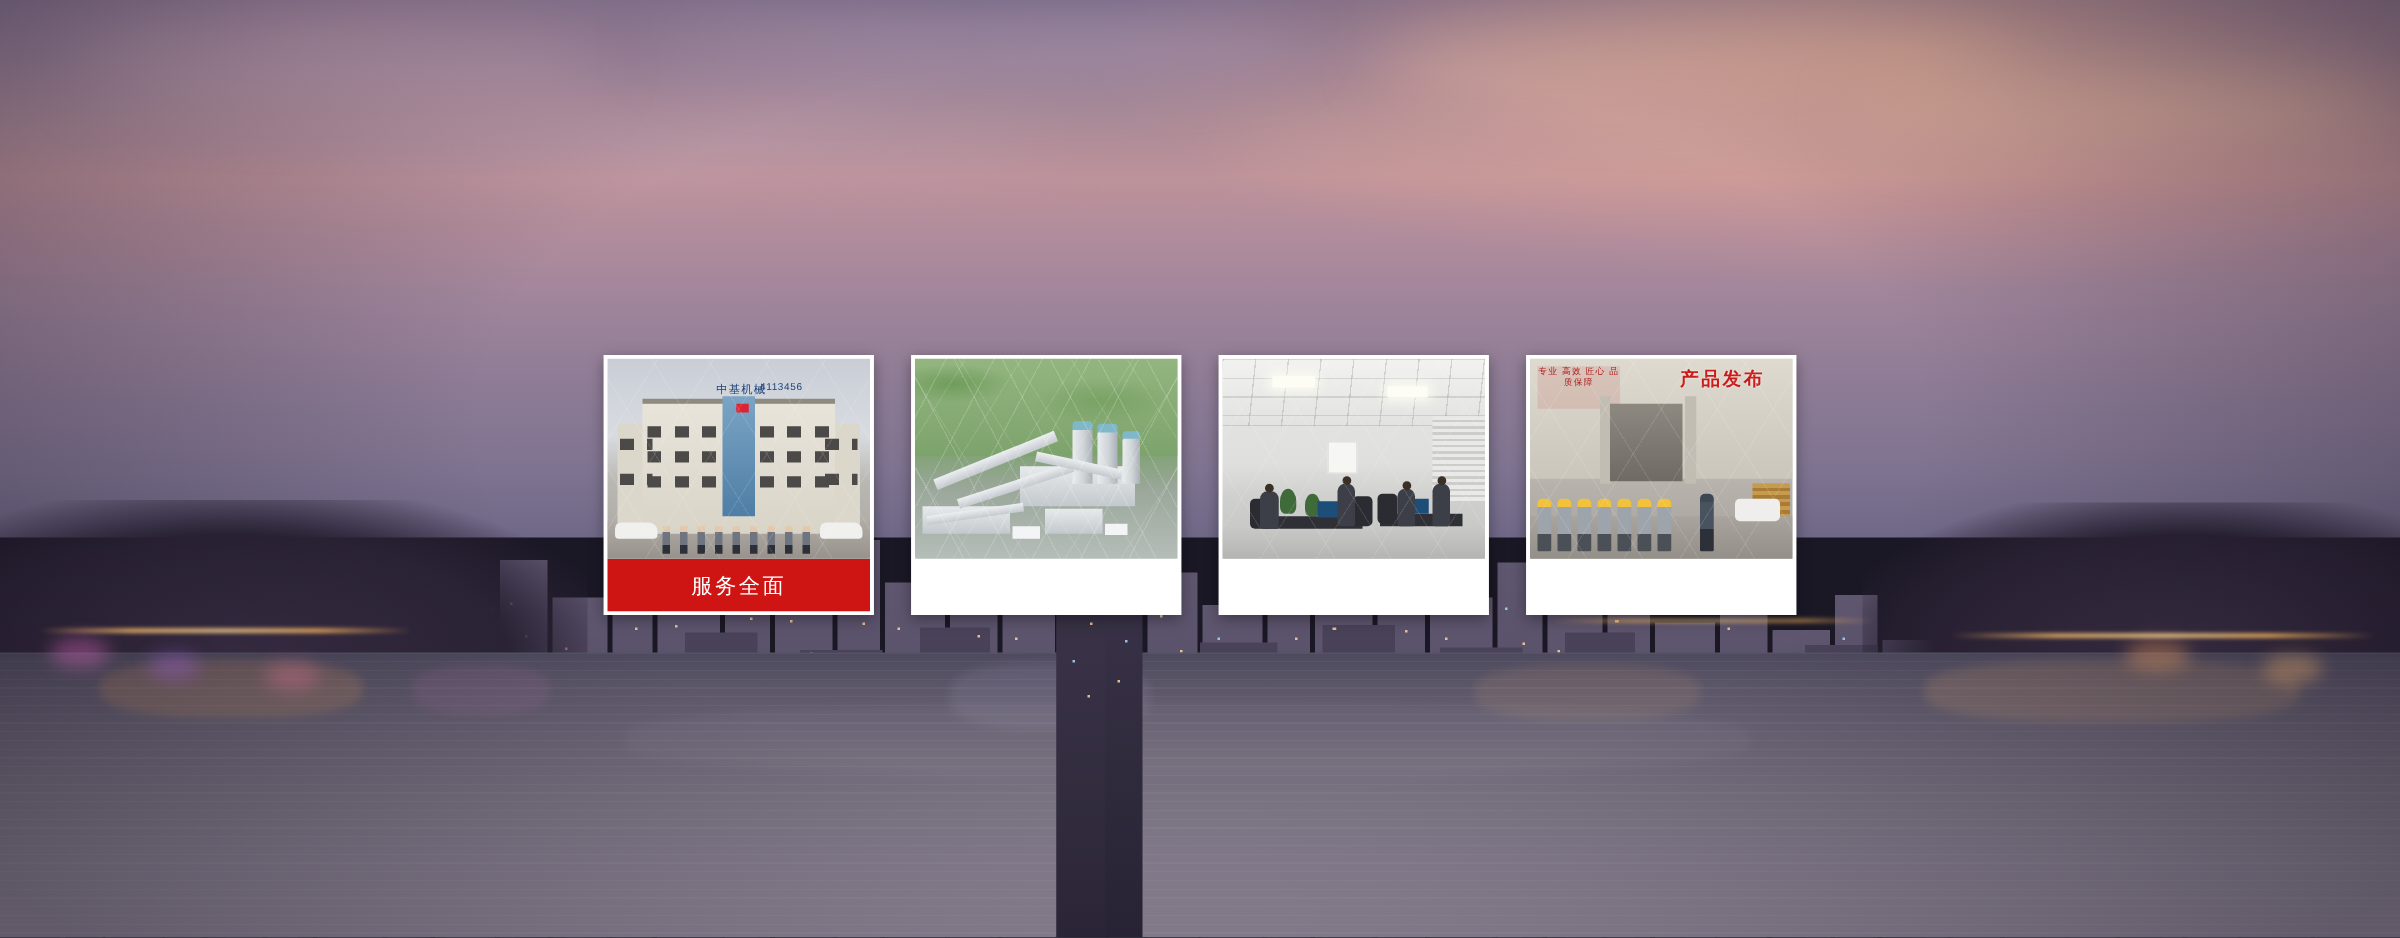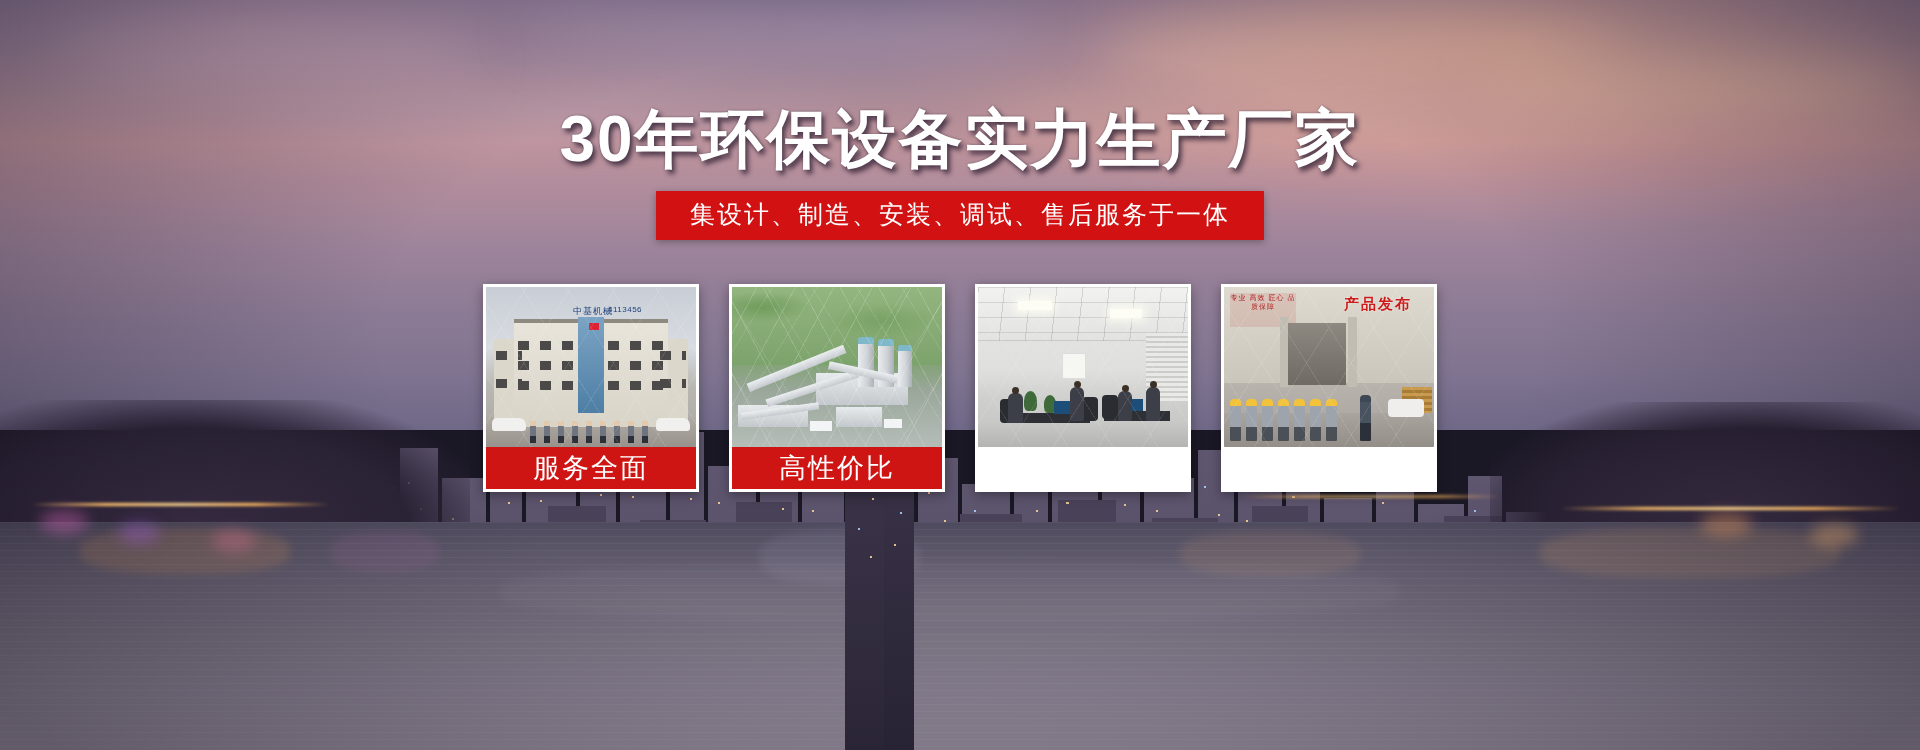--- a/index.html
+++ b/index.html
@@ -159,21 +159,21 @@
   .card-photo {
     position:relative;
     width:210px; height:160px;
     overflow:hidden;
     background:#b9bcc0;
   }
   .card-label {
     height:42px;
     background:#cf1414;
     color:#ffffff;
-    font-size:27px;
+    font-size:17px;
     letter-spacing:2px;
     display:flex; align-items:center; justify-content:center;
   }
 
   
   .p1 { background:linear-gradient(180deg,#c9ced6 0%,#d8dce1 38%,#b9b7b2 62%,#a9a6a1 100%); }
   .p1 .b-main {
     position:absolute; left:28px; top:32px; width:154px; height:108px;
     background:linear-gradient(180deg,#e8e4da 0%,#d9d4c8 100%);
     border-top:4px solid #8e8a80;
@@ -487,25 +487,21 @@
     <div class="reflect" style="left:760px;  top:8px;  width:160px; height:54px; background:rgba(190,180,220,.22);"></div>
     <div class="reflect" style="left:1180px; top:10px; width:180px; height:44px; background:rgba(255,190,120,.20);"></div>
     <div class="reflect" style="left:1540px; top:6px;  width:300px; height:50px; background:rgba(255,185,110,.30);"></div>
     <div class="reflect" style="left:500px;  top:40px; width:900px; height:60px; background:rgba(255,255,255,.07);"></div>
   </div>
 
   <div class="vignette"></div>
 
   <div class="content">
 
-    <div class="headline">30年环保设备实力生产厂家</div>
-
-    <div class="subtitle-wrap">
-      <div class="subtitle">集设计、制造、安装、调试、售后服务于一体</div>
-    </div>
+
 
     <div class="cards">
 
       <div class="card">
         <div class="card-photo p1">
           <div class="ground"></div>
           <div class="b-wing-l"></div>
           <div class="b-wing-r"></div>
           <div class="b-main"></div>
           <div class="glass"></div>
@@ -552,21 +548,20 @@
           <div class="conv" style="left:18px;  top:96px; width:104px; height:9px; transform:rotate(-22deg);"></div>
           <div class="conv" style="left:36px;  top:112px;width:96px;  height:8px; transform:rotate(-18deg);"></div>
           <div class="conv" style="left:96px;  top:74px; width:70px;  height:8px; transform:rotate(12deg);"></div>
           <div class="conv" style="left:10px;  top:126px;width:78px;  height:7px; transform:rotate(-8deg);"></div>
           <div class="shed" style="left:104px; top:120px;width:46px; height:20px;"></div>
           <div class="truck" style="left:78px; top:134px;width:22px; height:10px;"></div>
           <div class="truck" style="left:152px;top:132px;width:18px; height:9px;"></div>
           <div class="mesh"></div>
           <div class="wm"></div>
         </div>
-        <div class="card-label">高性价比</div>
       </div>
 
       <div class="card">
         <div class="card-photo p3">
           <div class="ceil"></div>
           <div class="ceilgrid"></div>
           <div class="panel" style="left:40px;  top:14px; width:34px; height:9px;"></div>
           <div class="panel" style="left:132px; top:22px; width:32px; height:9px;"></div>
           <div class="blind"></div>
           <div class="wallart"></div>

